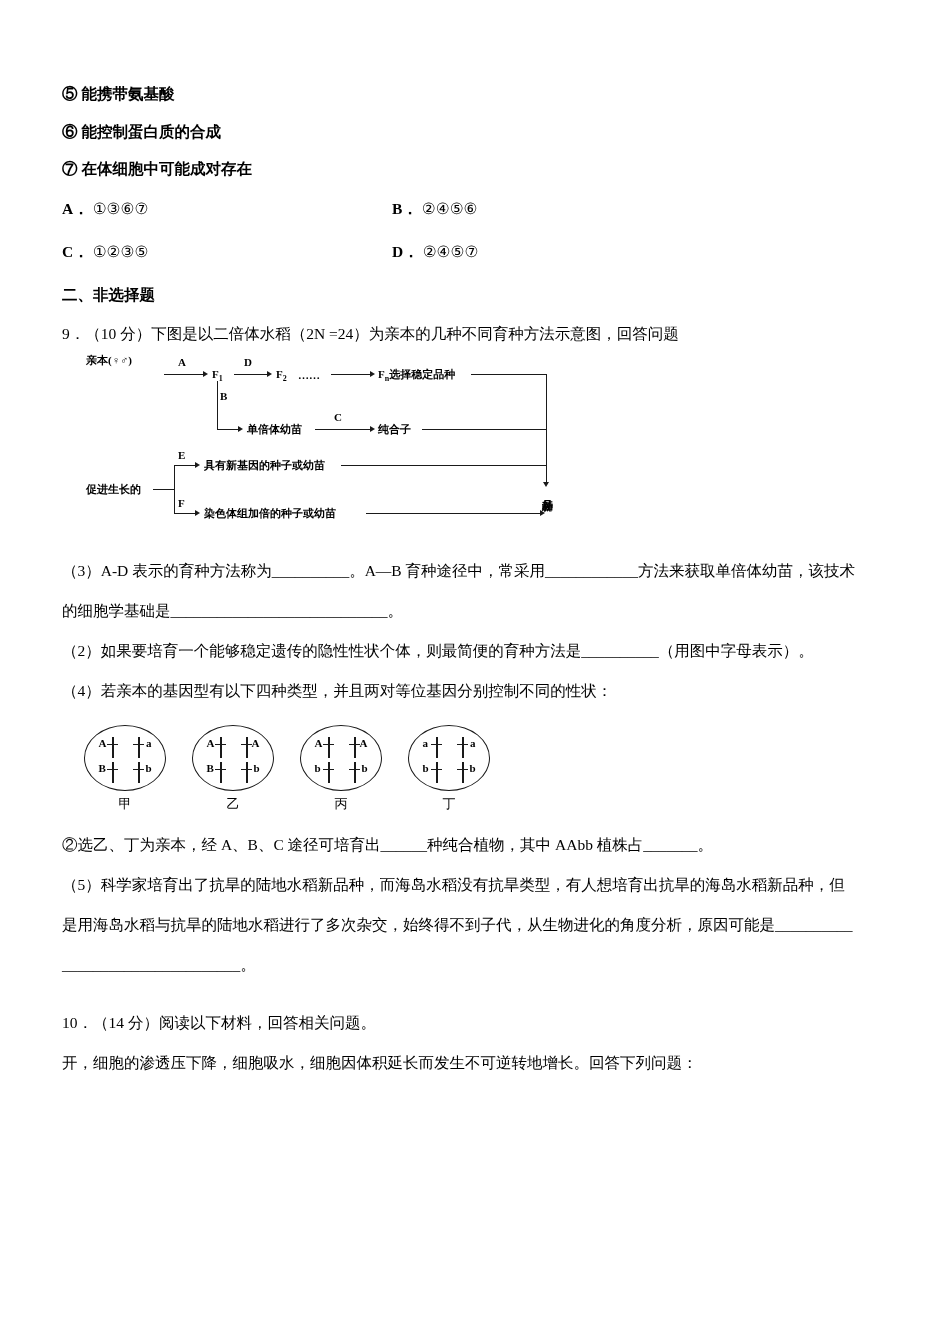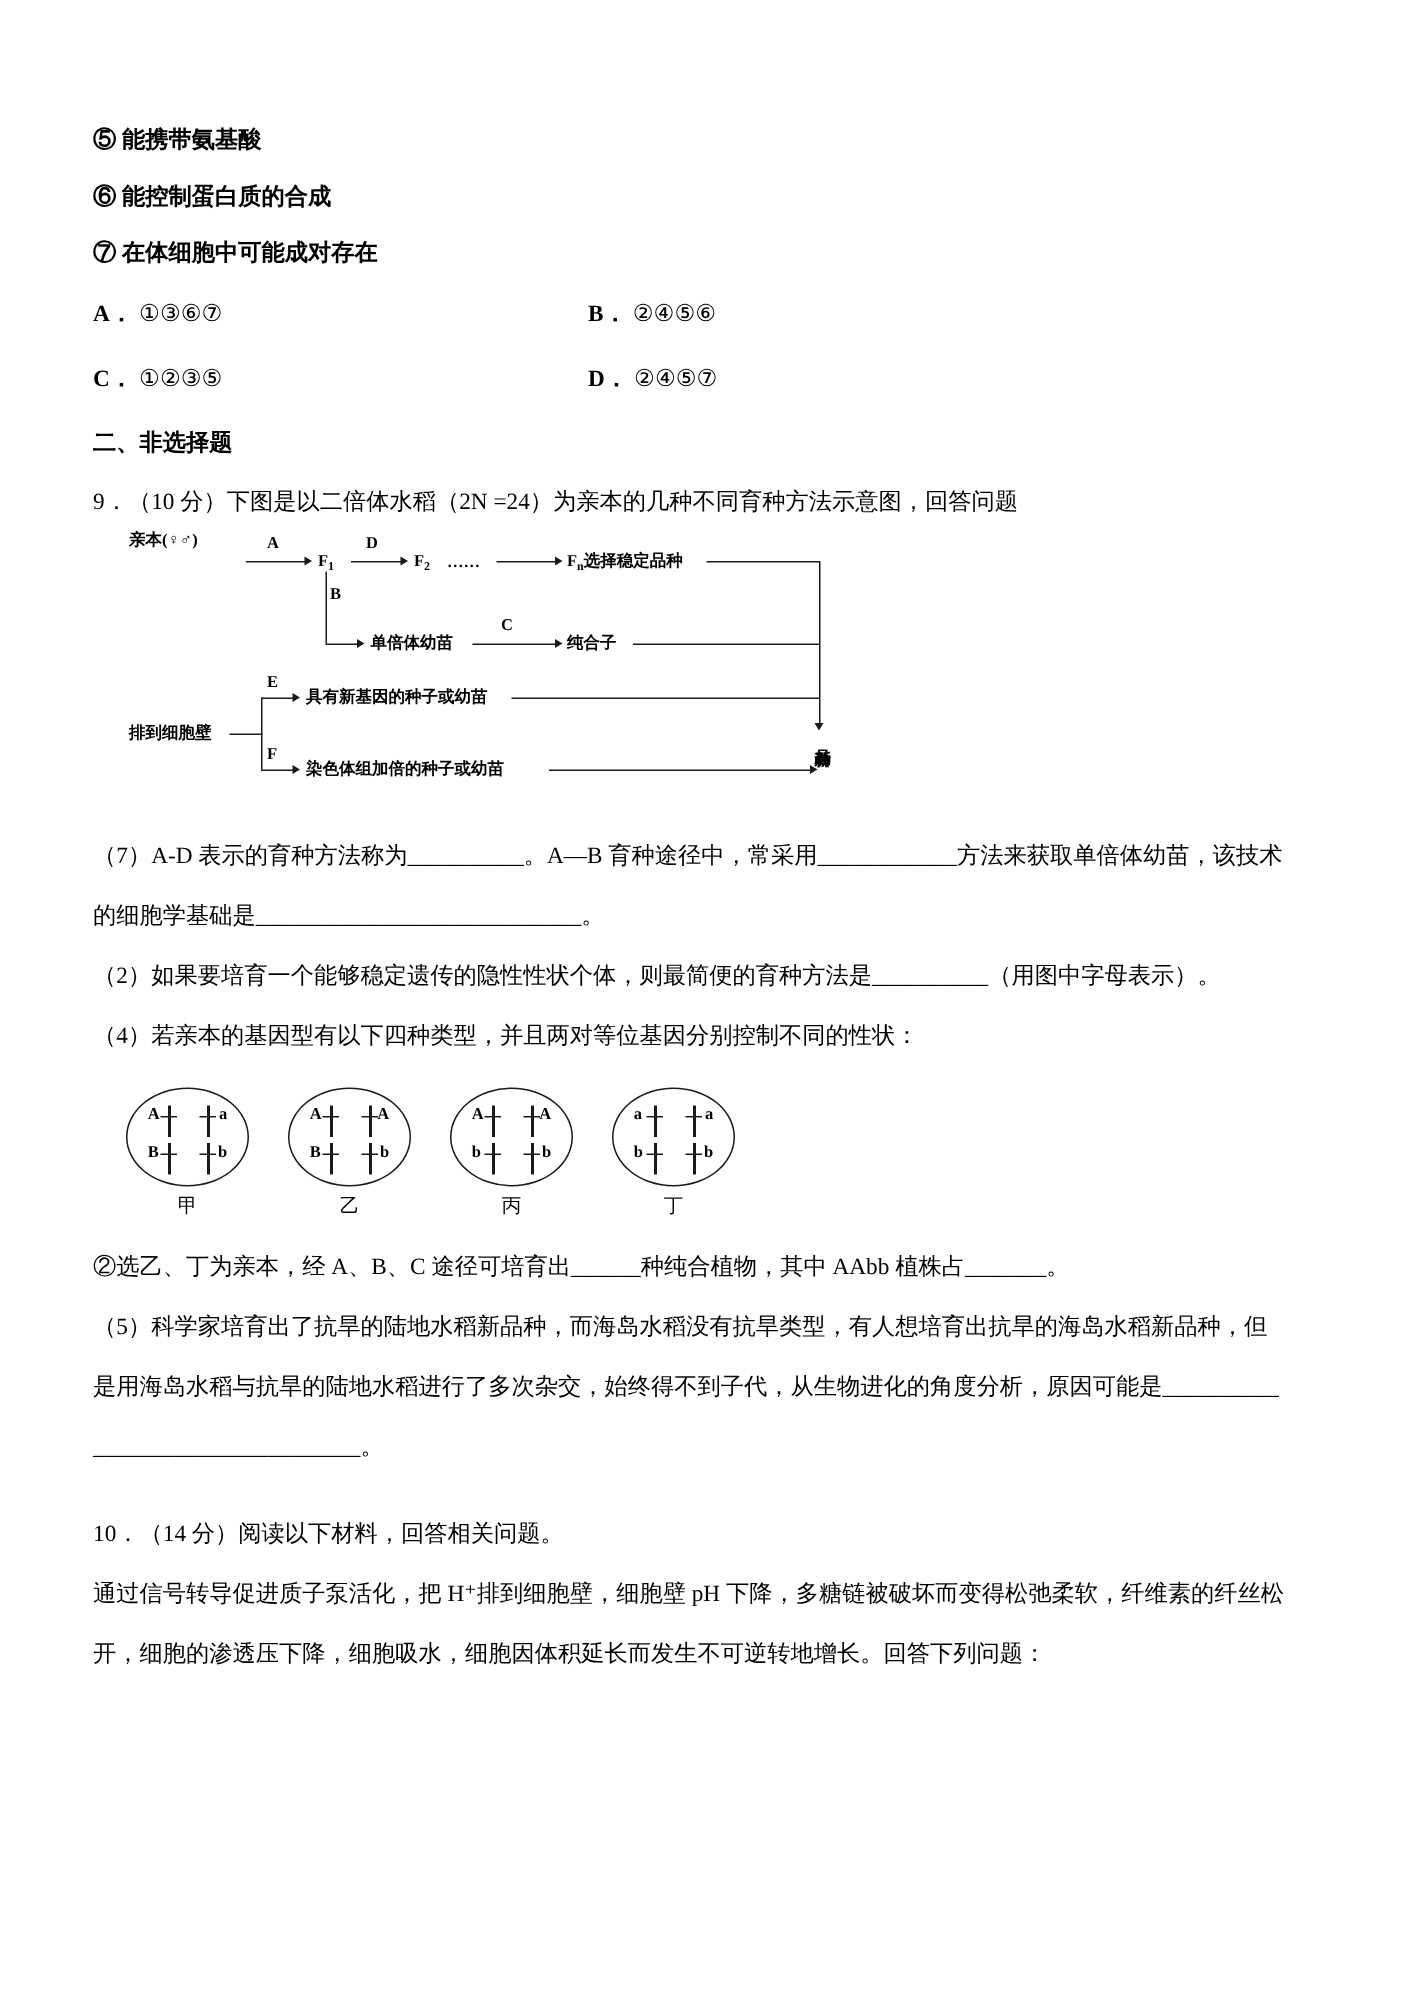--- a/index.html
+++ b/index.html
@@ -252,21 +252,21 @@
 
     <div class="dlabel" style="left:161px; top:69px;">单倍体幼苗</div>
 
     <div class="hline" style="left:229px; top:74px; width:56px;"></div>
     <div class="arrow-r" style="left:284px; top:71px;"></div>
     <div class="dlabel" style="left:248px; top:57px;">C</div>
 
     <div class="dlabel" style="left:292px; top:69px;">纯合子</div>
     <div class="hline" style="left:336px; top:74px; width:124px;"></div>
 
-    <div class="dlabel" style="left:0px; top:129px;">排到细胞壁</div>
+    <div class="dlabel" style="left:0px; top:129px;">促进生长的</div>
     <div class="hline" style="left:67px; top:134px; width:22px;"></div>
     <div class="vline" style="left:88px; top:110px; height:48px;"></div>
 
     <div class="hline" style="left:88px; top:110px; width:22px;"></div>
     <div class="arrow-r" style="left:109px; top:107px;"></div>
     <div class="dlabel" style="left:92px; top:95px;">E</div>
     <div class="dlabel" style="left:118px; top:105px;">具有新基因的种子或幼苗</div>
     <div class="hline" style="left:255px; top:110px; width:205px;"></div>
 
     <div class="hline" style="left:88px; top:158px; width:22px;"></div>
@@ -275,21 +275,21 @@
     <div class="dlabel" style="left:118px; top:153px;">染色体组加倍的种子或幼苗</div>
     <div class="hline" style="left:280px; top:158px; width:175px;"></div>
     <div class="arrow-r" style="left:454px; top:155px;"></div>
 
     <div class="vline" style="left:460px; top:19px; height:110px;"></div>
     <div class="arrow-d" style="left:457px; top:127px;"></div>
 
     <div class="vert-text" style="left:455px; top:136px;">新品种</div>
   </div>
 
-  <div class="para">（7）A-D 表示的育种方法称为__________。A—B 育种途径中，常采用____________方法来获取单倍体幼苗，该技术</div>
+  <div class="para">（3）A-D 表示的育种方法称为__________。A—B 育种途径中，常采用____________方法来获取单倍体幼苗，该技术</div>
   <div class="para">的细胞学基础是____________________________。</div>
 
   <div class="para">（2）如果要培育一个能够稳定遗传的隐性性状个体，则最简便的育种方法是__________（用图中字母表示）。</div>
 
 
   <div class="para">（4）若亲本的基因型有以下四种类型，并且两对等位基因分别控制不同的性状：</div>
 
   <div class="cells">
 
     <div class="cellwrap">
@@ -420,16 +420,15 @@
 
   <div class="para">（5）科学家培育出了抗旱的陆地水稻新品种，而海岛水稻没有抗旱类型，有人想培育出抗旱的海岛水稻新品种，但</div>
   <div class="para">是用海岛水稻与抗旱的陆地水稻进行了多次杂交，始终得不到子代，从生物进化的角度分析，原因可能是__________</div>
   <div class="para">_______________________。</div>
 
   <div style="height:18px"></div>
 
   <div class="para">
     <span>10．</span><span>（14 分）</span><span>阅读以下材料，回答相关问题。</span>
   </div>
-  <div class="para">通过信号转导促进质子泵活化，把 H⁺排到细胞壁，细胞壁 pH 下降，多糖链被破坏而变得松弛柔软，纤维素的纤丝松</div>
   <div class="para">开，细胞的渗透压下降，细胞吸水，细胞因体积延长而发生不可逆转地增长。回答下列问题：</div>
 
 </div>
 
 </body></html>

